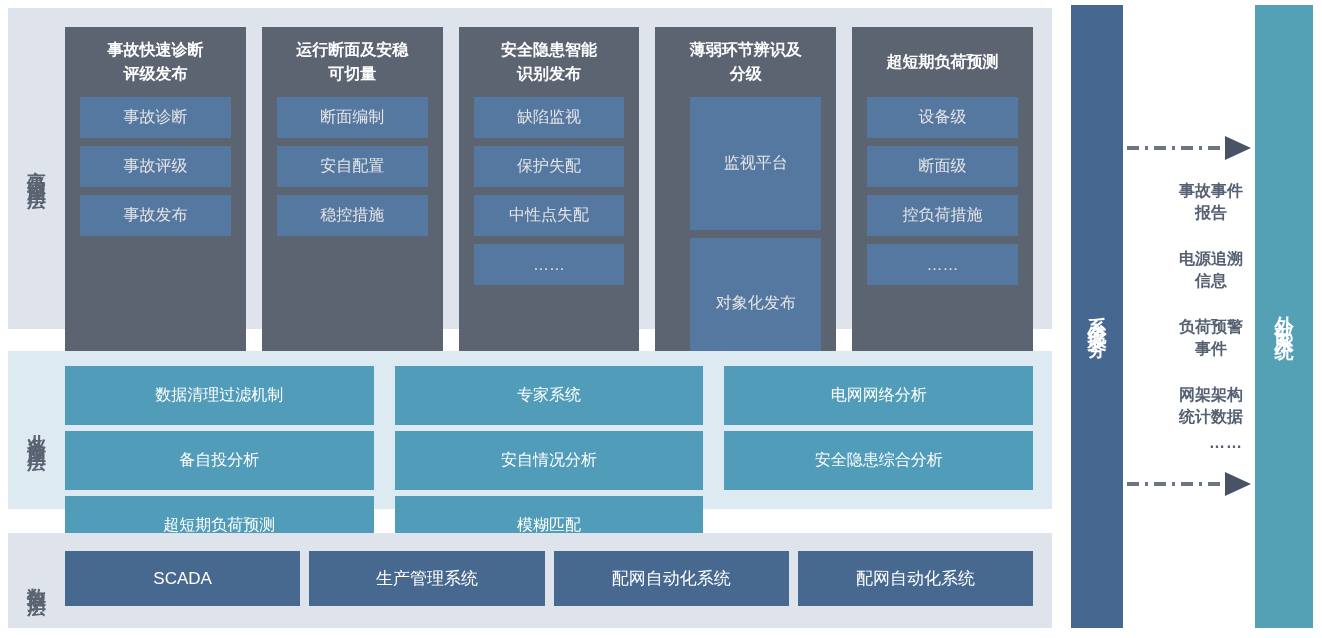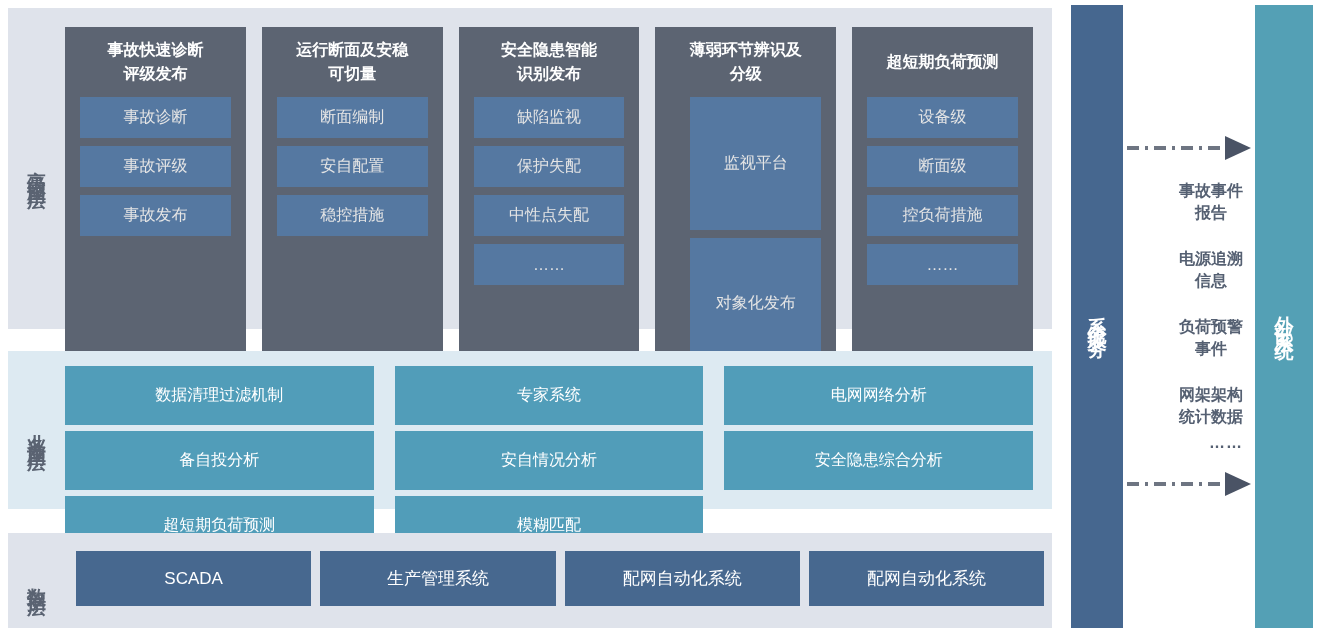--- a/index.html
+++ b/index.html
@@ -56,21 +56,20 @@
     background:var(--item_teal);
     display:flex; align-items:center; justify-content:center;
     color:#ffffff; font-size:16px;
   }
 
   
   .data-grid {
     position:absolute; left:57px; top:18px; width:968px;
     display:grid; grid-template-columns:repeat(4,1fr); grid-auto-rows:55px;
     gap:9px;
-    margin-left:11px;
   }
   .ditem {
     background:var(--item_navy);
     display:flex; align-items:center; justify-content:center;
     color:#ffffff; font-size:17px;
   }
 
   
   .vbar {
     position:absolute; top:5px; height:623px;

